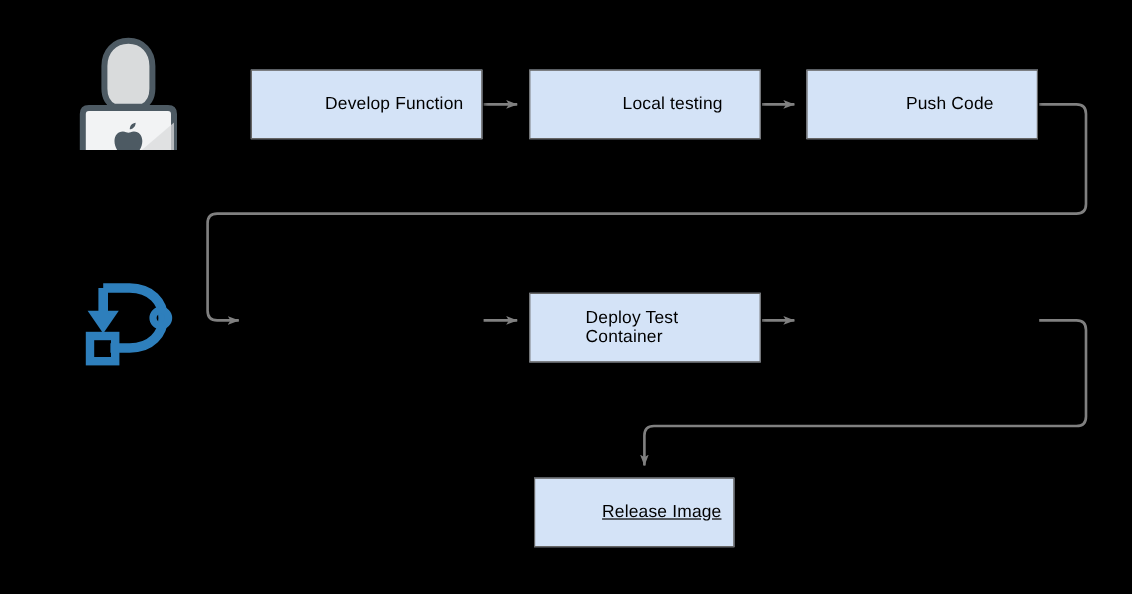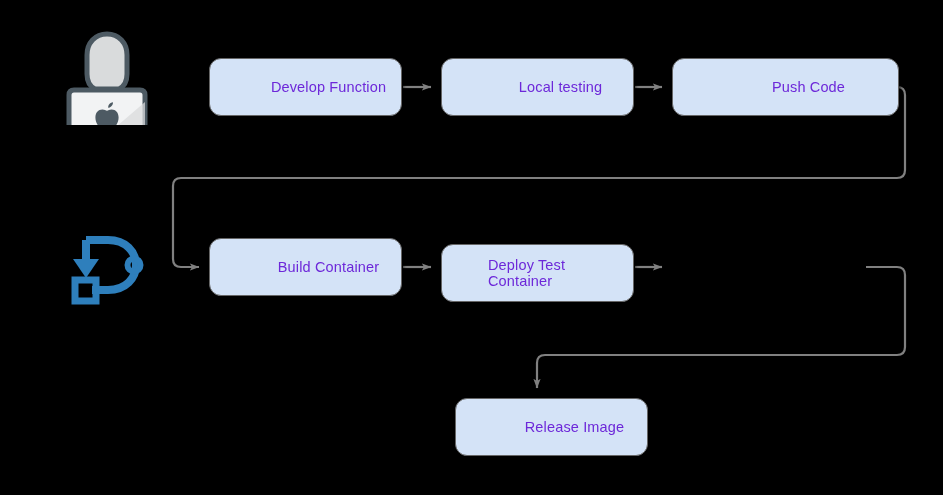--- a/index.html
+++ b/index.html
@@ -13,26 +13,26 @@
     height: 495px;
     background: #000000;
     overflow: hidden;
     font-family: "Liberation Sans", sans-serif;
   }
   .node {
     position: absolute;
     box-sizing: border-box;
     background: #d4e3f7;
     border: 1px solid #666666;
-    border-radius: 12px;
+    border-radius: 0;
     box-shadow: 2px 2px 3px rgba(0,0,0,0.55);
     display: flex;
     align-items: center;
     justify-content: center;
-    color: #6d28d9;
+    color: #000000;
     font-size: 14.5px;
     letter-spacing: 0.15px;
     user-select: none;
     padding-left: 46px;
   }
   .svg-layer {
     position: absolute;
     left: 0;
     top: 0;
     width: 943px;
@@ -104,30 +104,27 @@
   </div>
 
   <div class="node" style="left:209px; top:58px; width:193px; height:58px;">
     <span>Develop Function</span>
   </div>
 
   <div class="node" style="left:441px; top:58px; width:193px; height:58px;">
     <span>Local testing</span>
   </div>
 
-  <div class="node" style="left:672px; top:58px; width:227px; height:58px;">
+  <div class="node" style="left:672px; top:58px; width:193px; height:58px;">
     <span>Push Code</span>
   </div>
 
-  <div class="node" style="left:209px; top:238px; width:193px; height:58px;">
-    <span>Build Container</span>
-  </div>
 
   <div class="node" style="left:441px; top:244px; width:193px; height:58px;">
     <span>Deploy Test Container</span>
   </div>
 
 
-  <div class="node" style="left:455px; top:398px; width:193px; height:58px;">
+  <div class="node" style="left:445px; top:398px; width:167px; height:58px;text-decoration:underline;">
     <span>Release Image</span>
   </div>
 
 </div>
 
 </body></html>

